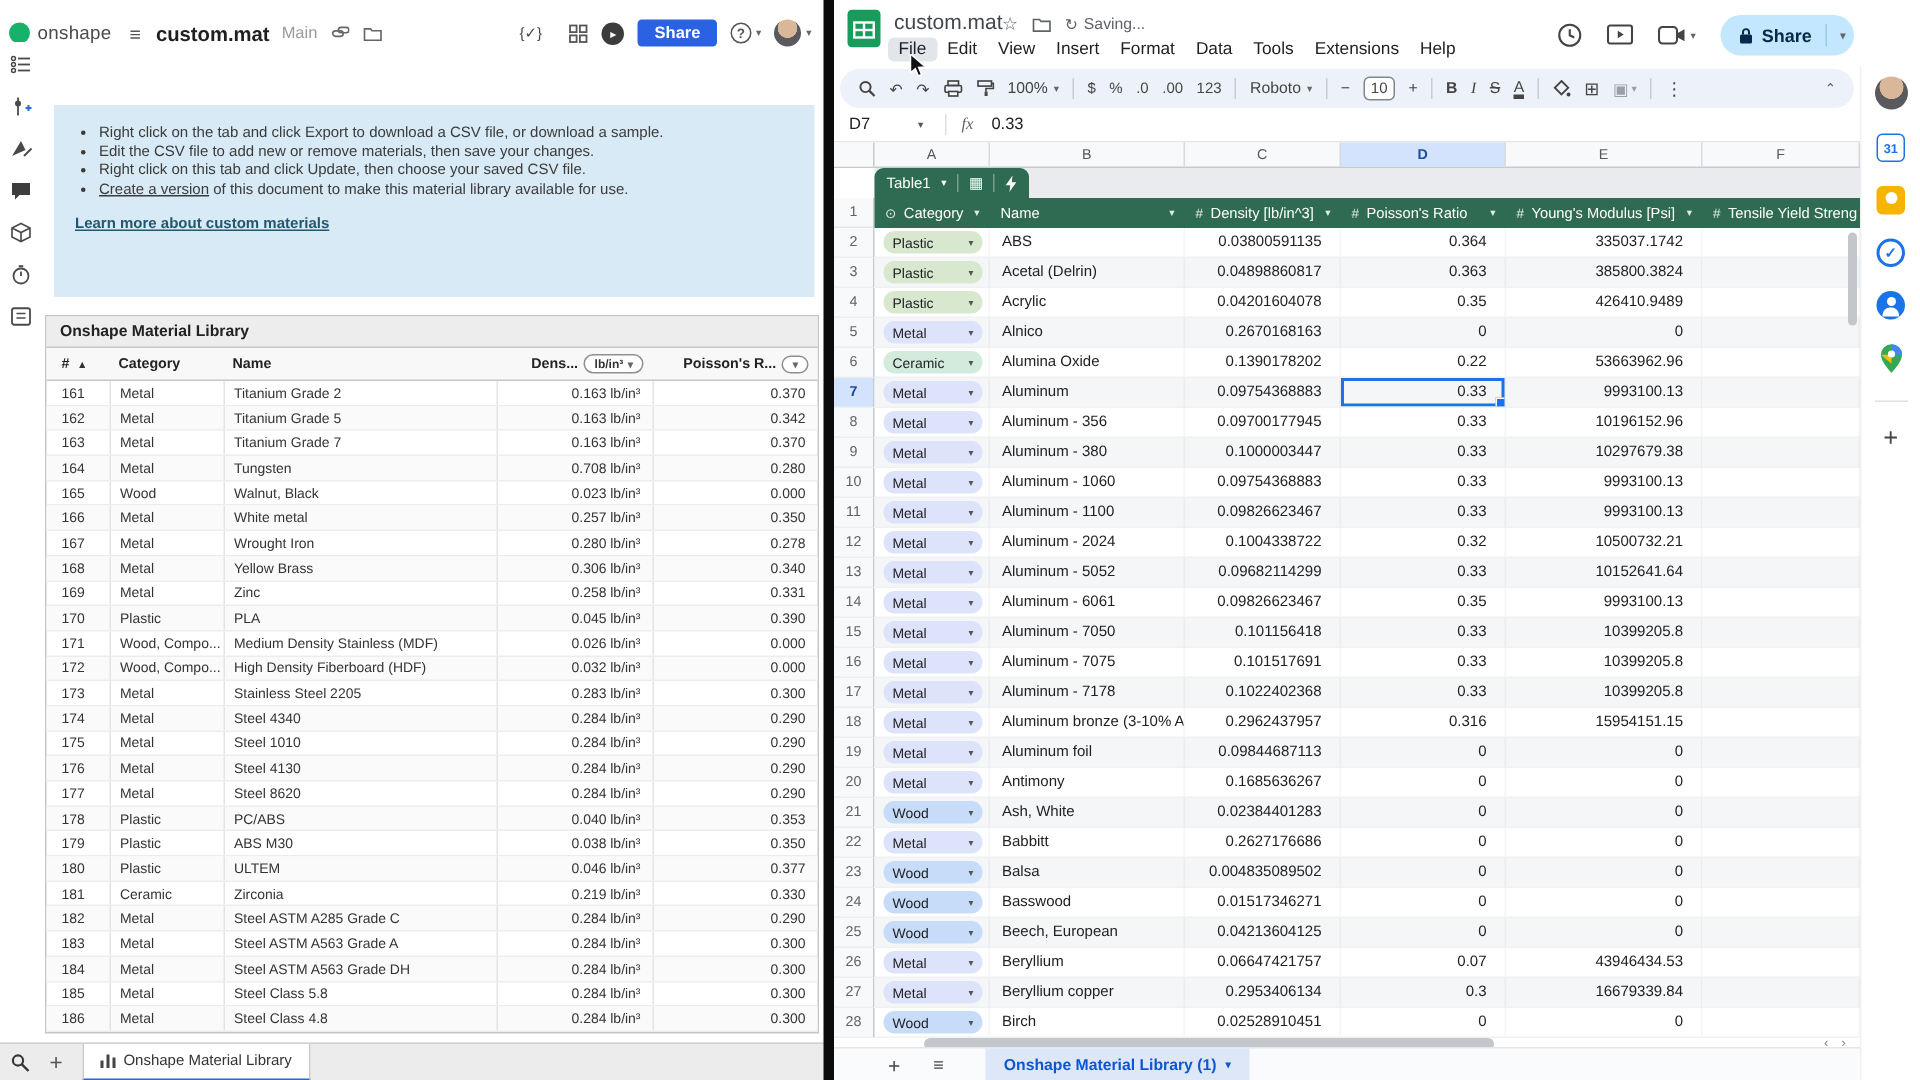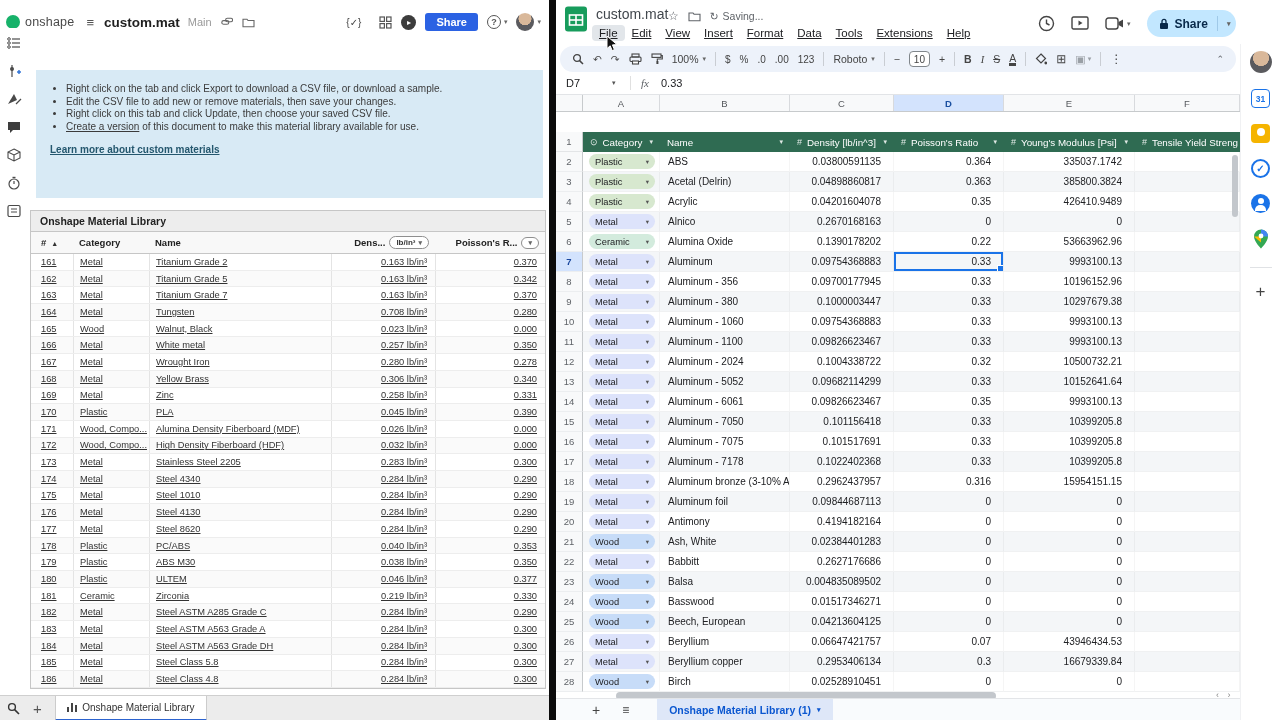--- a/index.html
+++ b/index.html
@@ -37,21 +37,21 @@
   .os-learn { display:inline-block; margin-top:11px; font-weight:bold; text-decoration:underline; color:#24576e; }
 
   .os-table { position:absolute; left:30px; top:210px; width:516px; border:1px solid #c6c6c6; background:#fff; }
   .os-tbl-title { height:21px; background:#ededed; border-bottom:1px solid #c6c6c6; display:flex; align-items:center; padding-left:9px; font-size:10.5px; font-weight:bold; color:#222; }
   .os-tbl-head { display:flex; height:22px; background:#f8f8f8; border-bottom:1px solid #c6c6c6; align-items:center; font-size:9.5px; font-weight:bold; color:#222; }
   .oc0{width:42px; padding-left:10px;} .oc1{width:76px; padding-left:6px;} .oc2{width:182px; padding-left:6px;}
   .oc3{width:104px;} .oc4{width:110px;}
   .os-sort { font-size:7px; color:#333; margin-left:5px; }
   .os-chip { display:inline-flex; align-items:center; gap:3px; border:1px solid #8f8f8f; border-radius:8px; background:#fff; padding:1px 6px; font-size:8px; font-weight:bold; color:#333; margin-left:4px; }
   .hd-right { display:flex; align-items:center; justify-content:flex-end; padding-right:6px; }
-  .os-row { display:flex; height:16.7px; align-items:center; font-size:9.3px; color:#333; border-bottom:1px solid #ededed;text-decoration:underline; }
+  .os-row { display:flex; height:16.7px; align-items:center; font-size:9.3px; color:#333; border-bottom:1px solid #ededed; }
   .os-row:nth-child(even) { background:#fafafa; }
   .os-row .oc1, .os-row .oc2 { border-left:1px solid #e4e4e4; height:100%; display:flex; align-items:center; overflow:hidden; white-space:nowrap; }
   .os-row .oc3, .os-row .oc4 { border-left:1px solid #e4e4e4; height:100%; display:flex; align-items:center; justify-content:flex-end; padding-right:8px; }
 
   .os-footer { position:absolute; left:0; bottom:0; width:549px; height:25px; background:#ececec; border-top:1px solid #cfcfcf; display:flex; align-items:center; }
   .os-tabsearch { margin-left:7px; }
   .os-addtab { font-size:15px; color:#555; margin-left:13px; }
   .os-tab { margin-left:13px; height:25px; background:#fff; border-left:1px solid #ccc; border-right:1px solid #ccc; border-bottom:2px solid #2c63cf; display:flex; align-items:center; gap:5px; padding:0 11px; font-size:10px; color:#333; }
   .bars { display:flex; align-items:flex-end; gap:1.5px; height:10px; }
   .bars i { width:2.5px; background:#444; display:block; }
@@ -59,21 +59,21 @@
   #win-divider { position:absolute; left:549px; top:0; width:7px; height:720px; background:#0b0b0b; }
 
   
   #sheets { position:absolute; left:556px; top:0; width:684px; height:720px; background:#fff; }
   .sh-appicon { position:absolute; left:8px; top:6px; width:24px; height:26px; }
   .sh-title { position:absolute; left:40px; top:6px; font-size:14px; color:#41474d; }
   .sh-topmeta { position:absolute; left:112px; top:9px; display:flex; align-items:center; gap:9px; color:#5f6368; font-size:11px; }
   .sh-star { font-size:12px; }
   .sh-sync { display:flex; align-items:center; gap:4px; font-size:10.5px; color:#5f6368; }
   .sh-menus { position:absolute; left:36px; top:25px; display:flex; font-size:11.5px; color:#202124; }
-  .sh-menu { padding:2px 7px; border-radius:4px;text-decoration:underline; }
+  .sh-menu { padding:2px 7px; border-radius:4px; }
   .sh-menu.active { background:#e2e6ea; }
   .sh-hdr-icons { position:absolute; top:10px; left:482px; display:flex; align-items:center; gap:16px; color:#444; }
   .share-pill { display:flex; align-items:center; background:#c2e7ff; border-radius:14px; height:27px; padding:0 6px 0 12px; gap:6px; color:#08294a; font-size:12px; font-weight:bold; }
   .share-sep { width:1px; height:15px; background:#9fc9e8; margin:0 3px; }
 
   .sh-toolbar { position:absolute; left:4px; top:46px; width:676px; height:26px; background:#edf2fa; border-radius:14px; display:flex; align-items:center; gap:9px; padding:0 12px; font-size:10.5px; color:#444; }
   .tb-sep { width:1px; height:14px; background:#c9cdd3; }
   .tb-txt { font-size:10px; color:#444; }
   .tb-zoom, .tb-font { display:flex; align-items:center; gap:4px; }
   .tb-size { width:21px; height:16px; border:1px solid #80868b; border-radius:4px; background:#fff; font-size:10px; display:flex; align-items:center; justify-content:center; }
@@ -322,21 +322,21 @@
         <div class="os-row">
           <span class="oc0">170</span>
           <span class="oc1">Plastic</span>
           <span class="oc2">PLA</span>
           <span class="oc3">0.045 lb/in³</span>
           <span class="oc4">0.390</span>
         </div>
         <div class="os-row">
           <span class="oc0">171</span>
           <span class="oc1">Wood, Compo...</span>
-          <span class="oc2">Alumina Density Fiberboard (MDF)</span>
+          <span class="oc2">Medium Density Stainless (MDF)</span>
           <span class="oc3">0.026 lb/in³</span>
           <span class="oc4">0.000</span>
         </div>
         <div class="os-row">
           <span class="oc0">172</span>
           <span class="oc1">Wood, Compo...</span>
           <span class="oc2">High Density Fiberboard (HDF)</span>
           <span class="oc3">0.032 lb/in³</span>
           <span class="oc4">0.000</span>
         </div>
@@ -586,20 +586,32 @@
     <span id="colheads" style="display:flex;">
         <span class="colh cw0">A</span>
         <span class="colh cw1">B</span>
         <span class="colh cw2">C</span>
         <span class="colh cw3 sel">D</span>
         <span class="colh cw4">E</span>
         <span class="colh cw5">F</span>
       </span>
   </div>
 
+  <div class="tbl-band">
+    <span class="t1-tab">
+      <span>Table1</span>
+      <span class="caret" style="color:#fff;">▾</span>
+      <span class="t1-sep"></span>
+      <span class="t1-ic">▦</span>
+      <span class="t1-sep"></span>
+      <svg width="8" height="11" viewBox="0 0 8 11">
+          <path d="M5 0 L0.5 6.5 H3.5 L3 11 L7.5 4.5 H4.5 Z" fill="#fff"></path>
+        </svg>
+    </span>
+  </div>
 
   <span class="grn-rownum">1</span>
   <div class="grn-head" id="grn-head">
       <span class="gh-cell cw0">
         <span class="gh-pre">⊙</span>
         <span>Category</span>
         <span class="gh-caret">▾</span>
       </span>
       <span class="gh-cell cw1">
         <span>Name</span>
@@ -881,21 +893,21 @@
       </div>
       <div class="srow">
         <span class="rn">20</span>
         <span class="scell cw0">
           <span class="cat-pill" style="background: rgb(221, 227, 251);">
             <span>Metal</span>
             <span class="pill-caret">▾</span>
           </span>
         </span>
         <span class="scell cw1 name">Antimony</span>
-        <span class="scell cw2 num">0.4194182164</span>
+        <span class="scell cw2 num">0.1685636267</span>
         <span class="scell cw3 num">0</span>
         <span class="scell cw4 num">0</span>
         <span class="scell cw5"></span>
       </div>
       <div class="srow band">
         <span class="rn">21</span>
         <span class="scell cw0">
           <span class="cat-pill" style="background: rgb(199, 220, 248);">
             <span>Wood</span>
             <span class="pill-caret">▾</span>

